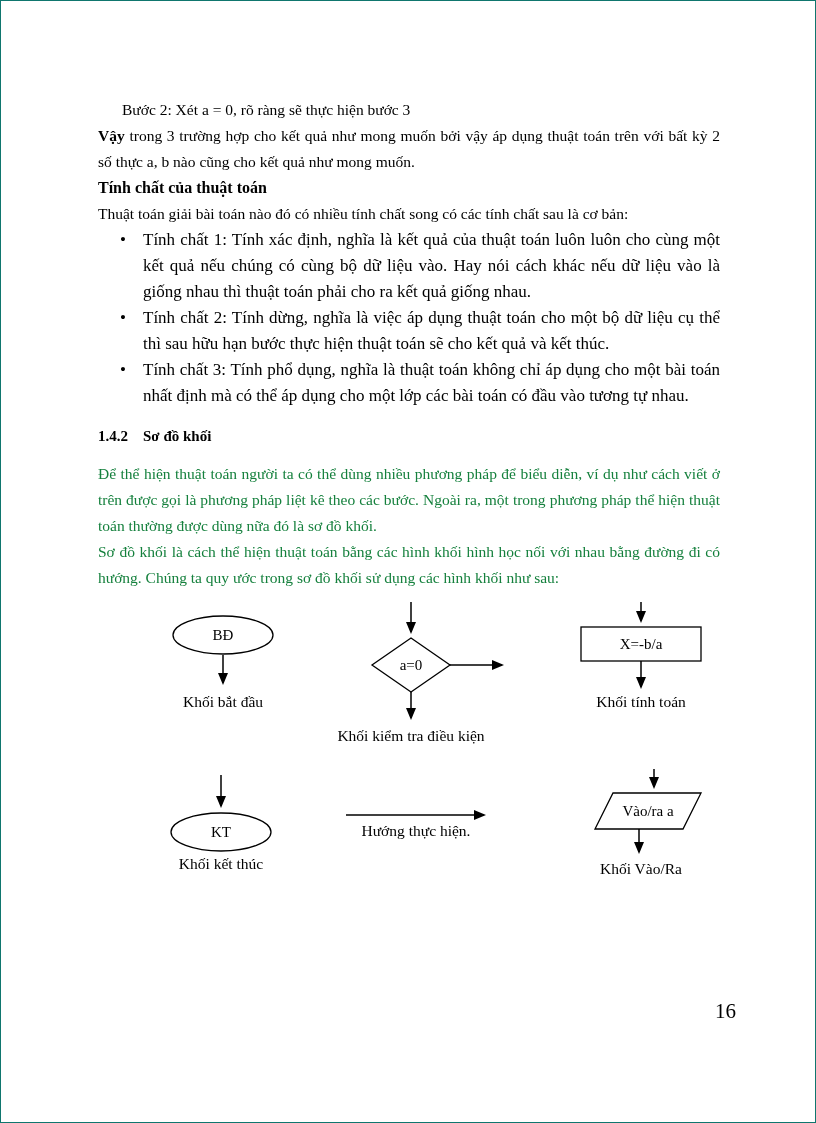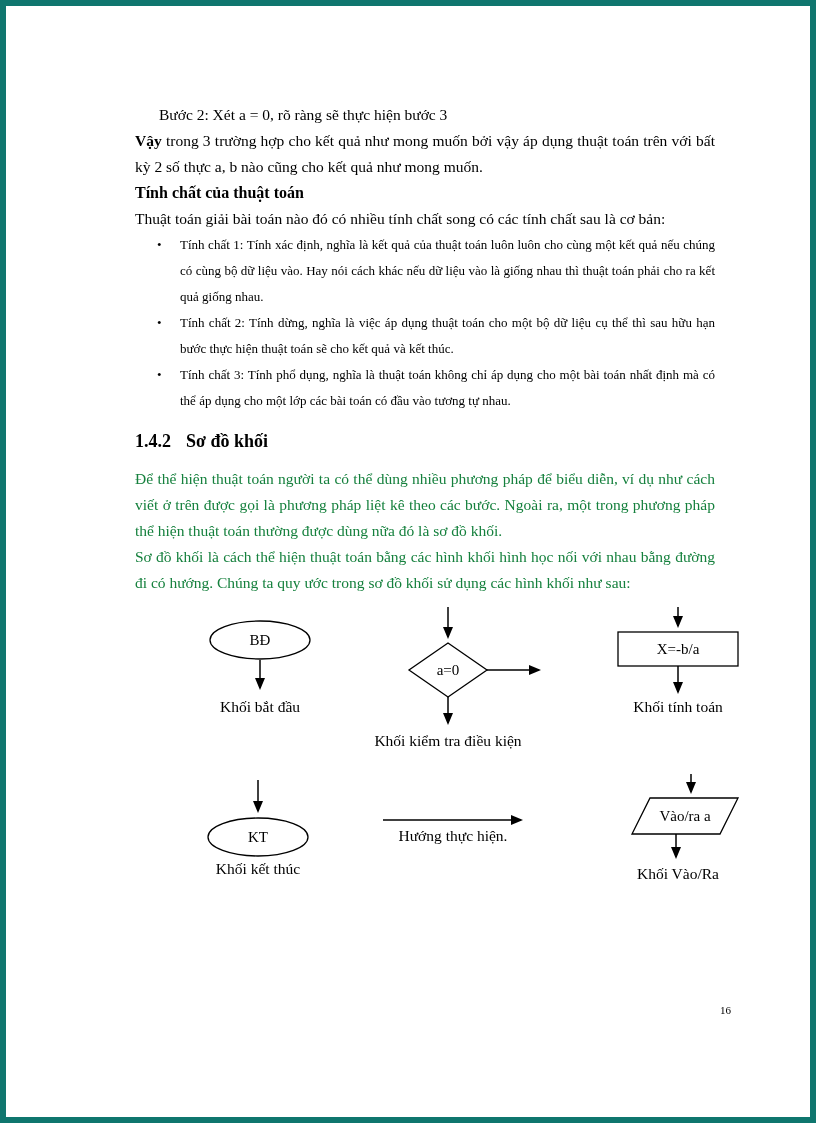--- a/index.html
+++ b/index.html
@@ -1,50 +1,49 @@
 <!DOCTYPE html>
 <html><head>
 <meta charset="utf-8">
 <style>
   * { margin:0; padding:0; box-sizing:border-box; }
   body { background:#ffffff; font-family:"Liberation Serif", serif; color:#000; }
   .page {
     position:relative;
     width:816px; height:1123px;
     background:#fff;
-    border:6px solid #0f766e;
+    border:1px solid #0f766e;
     overflow:hidden;
     margin:0 auto;
-    padding-left:32px;
   }
   .content { padding:96px 95px 0 97px; }
   p.body { font-size:15.5px; line-height:26px; text-align:justify; }
   p.indented { text-indent:24px; }
   .bold { font-weight:bold; }
   h2.props-heading { font-size:16px; line-height:26px; font-weight:bold; }
   ul.props { list-style:none; margin-left:20px; }
   ul.props li {
     position:relative; padding-left:25px;
-    font-size:13px; line-height:26px; text-align:justify;
+    font-size:17px; line-height:26px; text-align:justify;
   }
   ul.props li::before { content:"\2022"; position:absolute; left:2px; top:0; }
-  h2.sec-heading { font-size:18px; font-weight:bold; margin:14px 0 12px; line-height:26px; }
+  h2.sec-heading { font-size:15px; font-weight:bold; margin:14px 0 12px; line-height:26px; }
   h2.sec-heading .num { margin-right:15px; }
   p.red { color:#15803d; }
   .diagram { position:relative; height:292px; margin-top:6px; }
   .diagram svg { position:absolute; left:0; top:0; }
   .shape { fill:#ffffff; stroke:#000000; stroke-width:1.3; }
   .arrow { stroke:#000000; stroke-width:1.5; }
   .stext, .cap {
     font-family:"Liberation Serif", serif;
     fill:#000; text-anchor:middle;
   }
   .stext { font-size:15px; }
   .cap { font-size:15.5px; }
-  .pagenum { position:absolute; right:79px; top:998px; font-size:11px; }
+  .pagenum { position:absolute; right:79px; top:998px; font-size:21px; }
 </style>
 </head>
 <body>
 
 <div class="page">
   <div class="content">
 
     <p class="body indented">Bước 2: Xét a = 0, rõ ràng sẽ thực hiện bước 3</p>
 
     <p class="body"><span class="bold">Vậy</span><span> trong 3 trường hợp cho kết quả như mong muốn bởi vậy áp dụng thuật toán trên với bất kỳ 2 số thực a, b nào cũng cho kết quả như mong muốn.</span></p>

